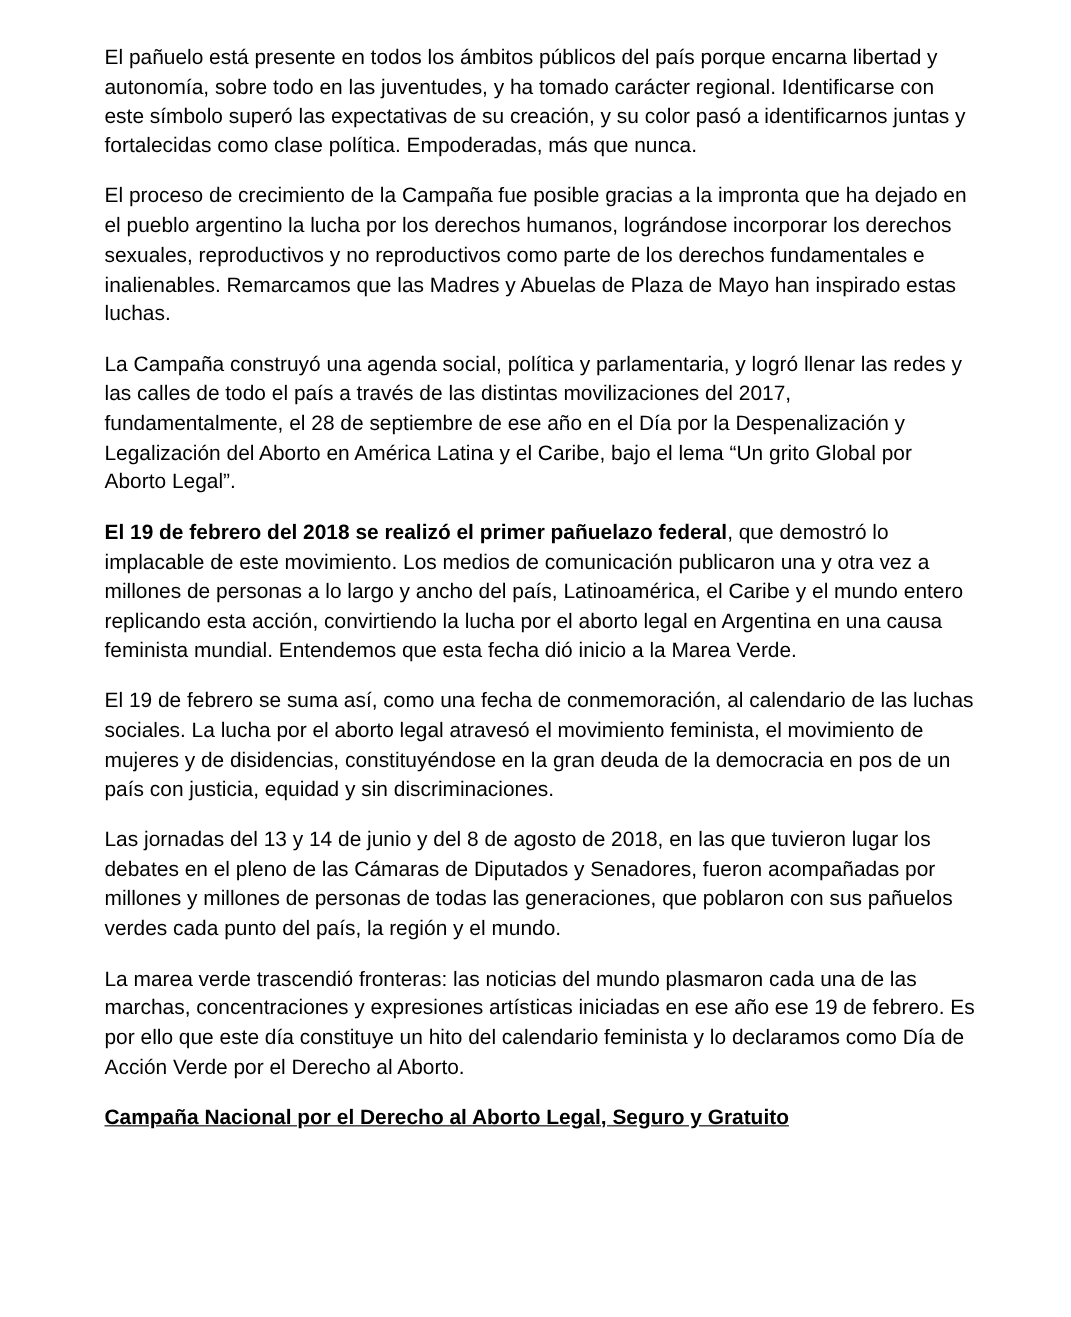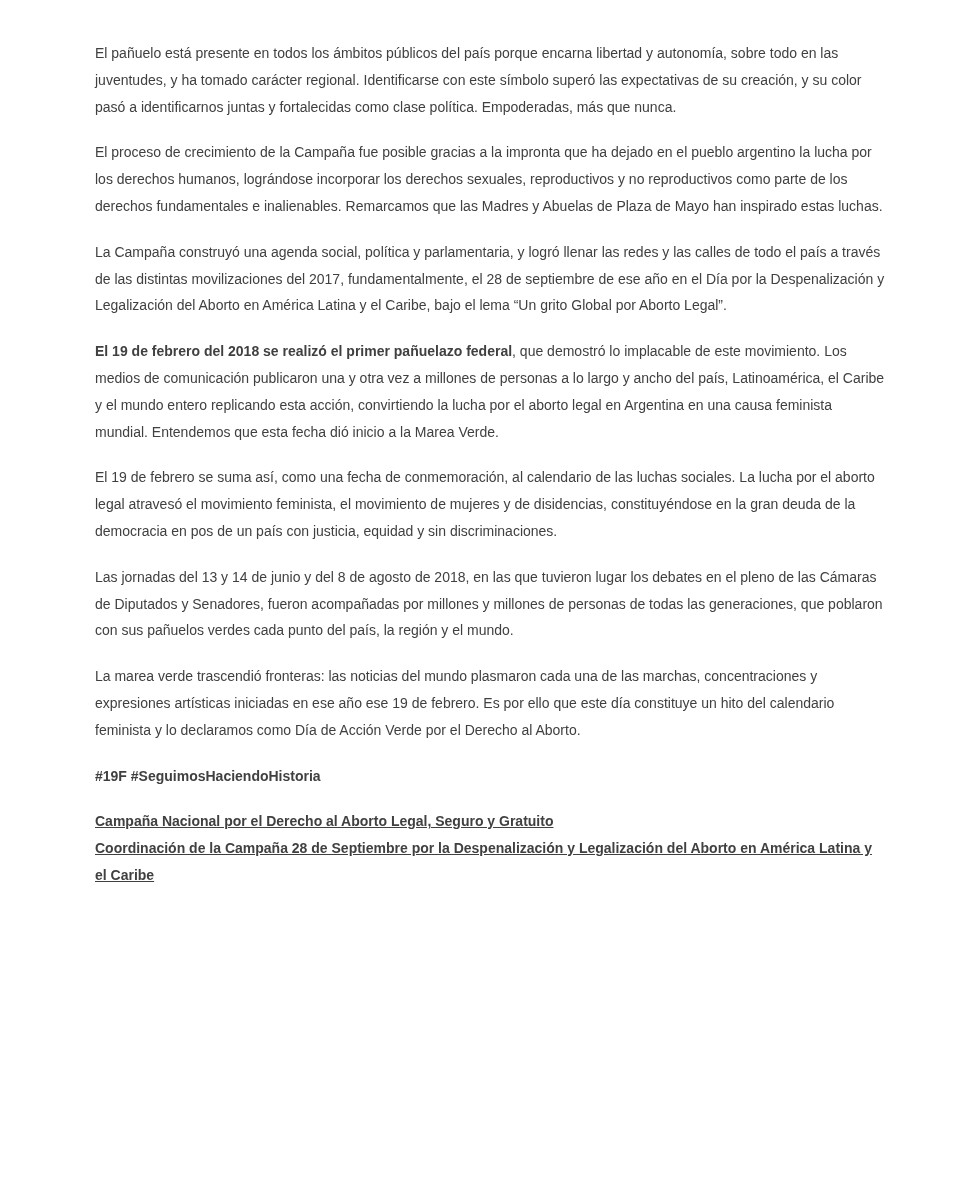--- a/index.html
+++ b/index.html
@@ -12,23 +12,23 @@
     height: 1197px;
     position: relative;
     overflow: hidden;
   }
   .page {
     position: absolute;
     left: 95px;
     top: 40px;
     width: 792px;
     font-family: "Liberation Sans", sans-serif;
-    font-size: 14px;
+    font-size: 19px;
     line-height: 26.8px;
-    color: #404040;
+    color: #000000;
     -webkit-font-smoothing: antialiased;
   }
   .para {
     margin: 0 0 19px 0;
   }
   .bold {
     font-weight: 700;
   }
   .lead-bold {
     font-weight: 700;
@@ -51,20 +51,18 @@
   <p class="para">La Campaña construyó una agenda social, política y parlamentaria, y logró llenar las redes y las calles de todo el país a través de las distintas movilizaciones del 2017, fundamentalmente, el 28 de septiembre de ese año en el Día por la Despenalización y Legalización del Aborto en América Latina y el Caribe, bajo el lema “Un grito Global por Aborto Legal”.</p>
 
   <p class="para"><span class="lead-bold">El 19 de febrero del 2018 se realizó el primer pañuelazo federal</span><span>, que demostró lo implacable de este movimiento. Los medios de comunicación publicaron una y otra vez a millones de personas a lo largo y ancho del país, Latinoamérica, el Caribe y el mundo entero replicando esta acción, convirtiendo la lucha por el aborto legal en Argentina en una causa feminista mundial. Entendemos que esta fecha dió inicio a la Marea Verde.</span></p>
 
   <p class="para">El 19 de febrero se suma así, como una fecha de conmemoración, al calendario de las luchas sociales. La lucha por el aborto legal atravesó el movimiento feminista, el movimiento de mujeres y de disidencias, constituyéndose en la gran deuda de la democracia en pos de un país con justicia, equidad y sin discriminaciones.</p>
 
   <p class="para">Las jornadas del 13 y 14 de junio y del 8 de agosto de 2018, en las que tuvieron lugar los debates en el pleno de las Cámaras de Diputados y Senadores, fueron acompañadas por millones y millones de personas de todas las generaciones, que poblaron con sus pañuelos verdes cada punto del país, la región y el mundo.</p>
 
   <p class="para">La marea verde trascendió fronteras: las noticias del mundo plasmaron cada una de las marchas, concentraciones y expresiones artísticas iniciadas en ese año ese 19 de febrero. Es por ello que este día constituye un hito del calendario feminista y lo declaramos como Día de Acción Verde por el Derecho al Aborto.</p>
 
-  <p class="para bold">#19F #SeguimosHaciendoHistoria</p>
 
   <p class="para bold">
     <span class="sig-line">Campaña Nacional por el Derecho al Aborto Legal, Seguro y Gratuito</span>
-    <span class="sig-line">Coordinación de la Campaña 28 de Septiembre por la Despenalización y Legalización del Aborto en América Latina y el Caribe</span>
   </p>
 
 </div>
 
 </body></html>

